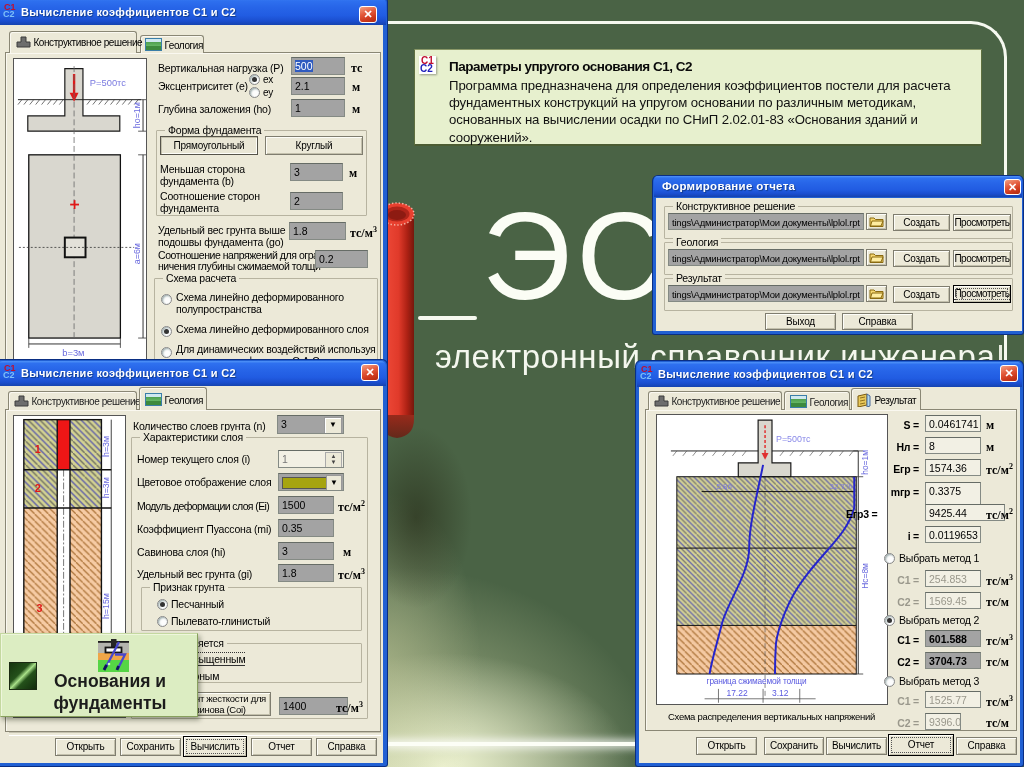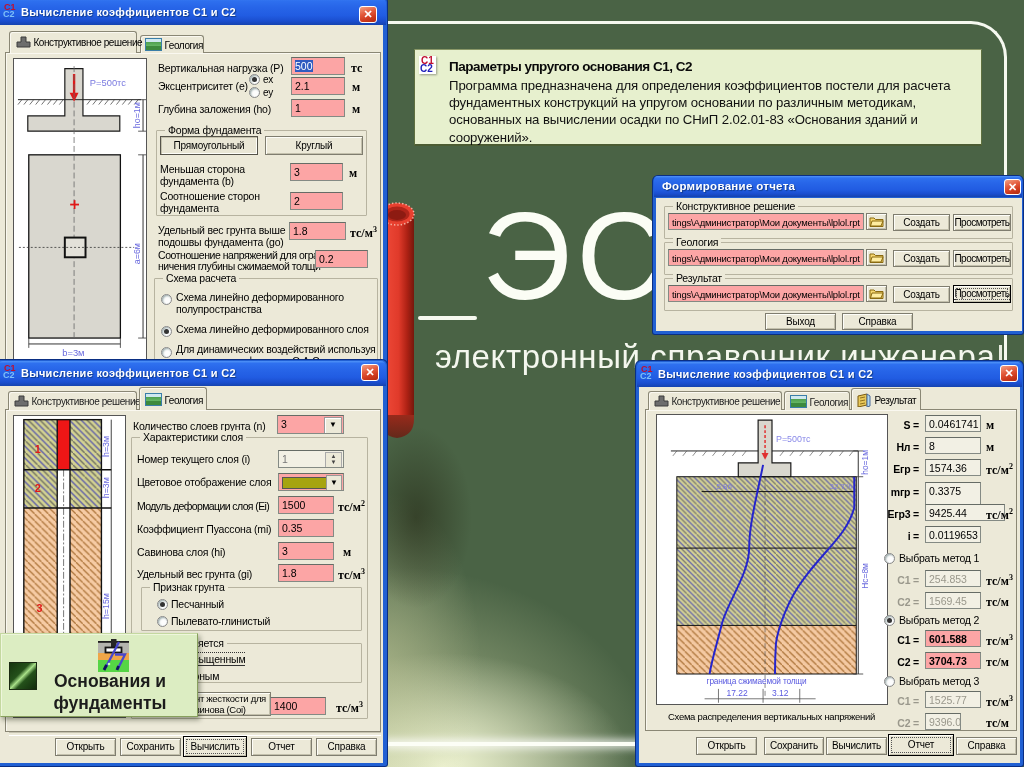--- a/index.html
+++ b/index.html
@@ -11,21 +11,21 @@
 .xbtn{position:absolute;top:3px;width:18px;height:17px;border-radius:3px;border:1px solid #fff;
  background:linear-gradient(160deg,#f3a183 0%,#e35b3d 40%,#cf3a1e 70%,#b02a10 100%);
  color:#fff;font-size:11px;font-weight:bold;text-align:center;line-height:15px;box-sizing:border-box}
 .c1c2{position:absolute;font-weight:bold;font-size:9px;line-height:7px;font-family:"Liberation Sans",sans-serif}
 .c1c2 b{display:block;color:#c01030}
 .c1c2 i{display:block;font-style:normal;color:#7ec0f8;margin-left:-1px}
 
 .lab{position:absolute;font-size:10.5px;letter-spacing:-0.2px;color:#000;white-space:nowrap;line-height:12px}
 .un{position:absolute;font-family:"Liberation Serif",serif;font-weight:bold;font-size:12px;white-space:nowrap}
 .un sup{font-size:8px}
-.tb{position:absolute;background:#fca5a5;border:1px solid #848a84;border-top-color:#666c66;box-sizing:border-box;
+.tb{position:absolute;background:#a3a3a3;border:1px solid #848a84;border-top-color:#666c66;box-sizing:border-box;
  font-size:10.5px;font-family:"Liberation Sans",sans-serif;padding:2px 0 0 3px;white-space:nowrap;overflow:hidden}
 .tbro{background:#f2f0e4}
 .tbdis{background:#f2f0e4;color:#9a988c}
 .btn{position:absolute;background:#ece9d8;border:1px solid #7f7d6f;box-shadow:inset 1px 1px 0 #fdfdf8,inset -1px -1px 0 #c3c0ac;
  box-sizing:border-box;font-size:10px;letter-spacing:-0.2px;text-align:center;color:#000;font-family:"Liberation Sans",sans-serif}
 .btn.def{border:1px solid #000;box-shadow:inset 1px 1px 0 #fdfdf8,inset -1px -1px 0 #c3c0ac}
 .btn.foc::after{content:"";position:absolute;left:2px;right:2px;top:2px;bottom:2px;border:1px dotted #555}
 .gb{position:absolute;border:1px solid #b7b3a0;border-radius:1px;box-sizing:border-box}
 .gb>span{position:absolute;top:-7px;left:8px;background:#ece9d8;padding:0 3px;font-size:10.5px;letter-spacing:-0.2px;white-space:nowrap}
 .rad{position:absolute;width:11px;height:11px;border-radius:50%;background:#fdfdfd;border:1px solid #888;
@@ -266,21 +266,21 @@
 <div class="rad" style="left:157px;top:616px"></div>
 <div class="lab" style="left:171px;top:615px">Пылевато-глинистый</div>
 <div class="gb" style="left:141px;top:643px;width:221px;height:40px">
     <span>Грунт является</span>
   </div>
 <div class="rad" style="left:146px;top:654px"></div>
 <div class="lab" style="left:160px;top:652px;border-top:1px dotted #333;border-bottom:1px solid #333">водонасыщенным</div>
 <div class="rad" style="left:146px;top:672px"></div>
 <div class="lab" style="left:160px;top:670px">ненапорным</div>
 <div class="btn" style="left:140px;top:692px;width:131px;height:24px;font-size:9.5px;letter-spacing:-0.3px;line-height:10.5px;padding-top:1px;overflow:hidden">Коэффициент жесткости для<br>О.А.Савинова (Соi)</div>
-<div class="tb" style="left:270px;top:697px;width:56px;height:18px">1400</div>
+<div class="tb" style="left:279px;top:697px;width:69px;height:18px">1400</div>
 <div class="un" style="left:336px;top:700px">тс/м<sup>3</sup></div>
 <div class="sep" style="left:9px;top:732px;width:372px"></div>
 <div class="btn" style="left:55px;top:738px;width:61px;height:18px;line-height:16px">Открыть</div>
 <div class="btn" style="left:120px;top:738px;width:61px;height:18px;line-height:16px">Сохранить</div>
 <div class="btn def foc" style="left:183px;top:736px;width:64px;height:21px;line-height:19px">Вычислить</div>
 <div class="btn" style="left:251px;top:738px;width:61px;height:18px;line-height:16px">Отчет</div>
 <div class="btn" style="left:316px;top:738px;width:61px;height:18px;line-height:16px">Справка</div>
 
 <div class="abs" style="left:653px;top:176px;width:370px;height:158px;background:#2160d3;border-radius:5px 5px 2px 2px;box-shadow:0 0 0 1px #0a2e83"></div>
 <div class="tbar" style="left:654px;top:176px;width:368px;height:21px;right:auto;border-radius:4px 4px 0 0">
@@ -414,21 +414,21 @@
 <div class="tb tbro" style="left:925px;top:415px;width:56px;height:17px">0.0461741</div>
 <div class="un" style="left:986px;top:418px">м</div>
 <div class="lab" style="left:846px;top:441px;width:73px;text-align:right;font-weight:bold">Нл =</div>
 <div class="tb tbro" style="left:925px;top:437px;width:56px;height:17px">8</div>
 <div class="un" style="left:986px;top:440px">м</div>
 <div class="lab" style="left:846px;top:463px;width:73px;text-align:right;font-weight:bold">Егр =</div>
 <div class="tb tbro" style="left:925px;top:459px;width:56px;height:17px">1574.36</div>
 <div class="un" style="left:986px;top:462px">тс/м<sup>2</sup></div>
 <div class="lab" style="left:846px;top:486px;width:73px;text-align:right;font-weight:bold">mгр =</div>
 <div class="tb tbro" style="left:925px;top:482px;width:56px;height:23px">0.3375</div>
-<div class="lab" style="left:846px;top:508px;width:73px;text-align:right;font-weight:bold">Егр3 =</div>
+<div class="lab" style="left:846px;top:508px;width:73px;text-align:left;font-weight:bold">Егр3 =</div>
 <div class="tb tbro" style="left:925px;top:504px;width:80px;height:17px">9425.44</div>
 <div class="un" style="left:986px;top:507px">тс/м<sup>2</sup></div>
 <div class="lab" style="left:846px;top:530px;width:73px;text-align:right;font-weight:bold">i =</div>
 <div class="tb tbro" style="left:925px;top:526px;width:56px;height:17px">0.0119653</div>
 <div class="rad" style="left:884px;top:553px"></div>
 <div class="lab" style="left:899px;top:552px">Выбрать метод 1</div>
 <div class="lab" style="left:846px;top:574px;width:73px;text-align:right;color:#9a988c;font-weight:bold">С1 =</div>
 <div class="tb tbdis" style="left:925px;top:570px;width:56px;height:17px">254.853</div>
 <div class="un" style="left:986px;top:573px">тс/м<sup>3</sup></div>
 <div class="lab" style="left:846px;top:596px;width:73px;text-align:right;color:#9a988c;font-weight:bold">С2 =</div>

